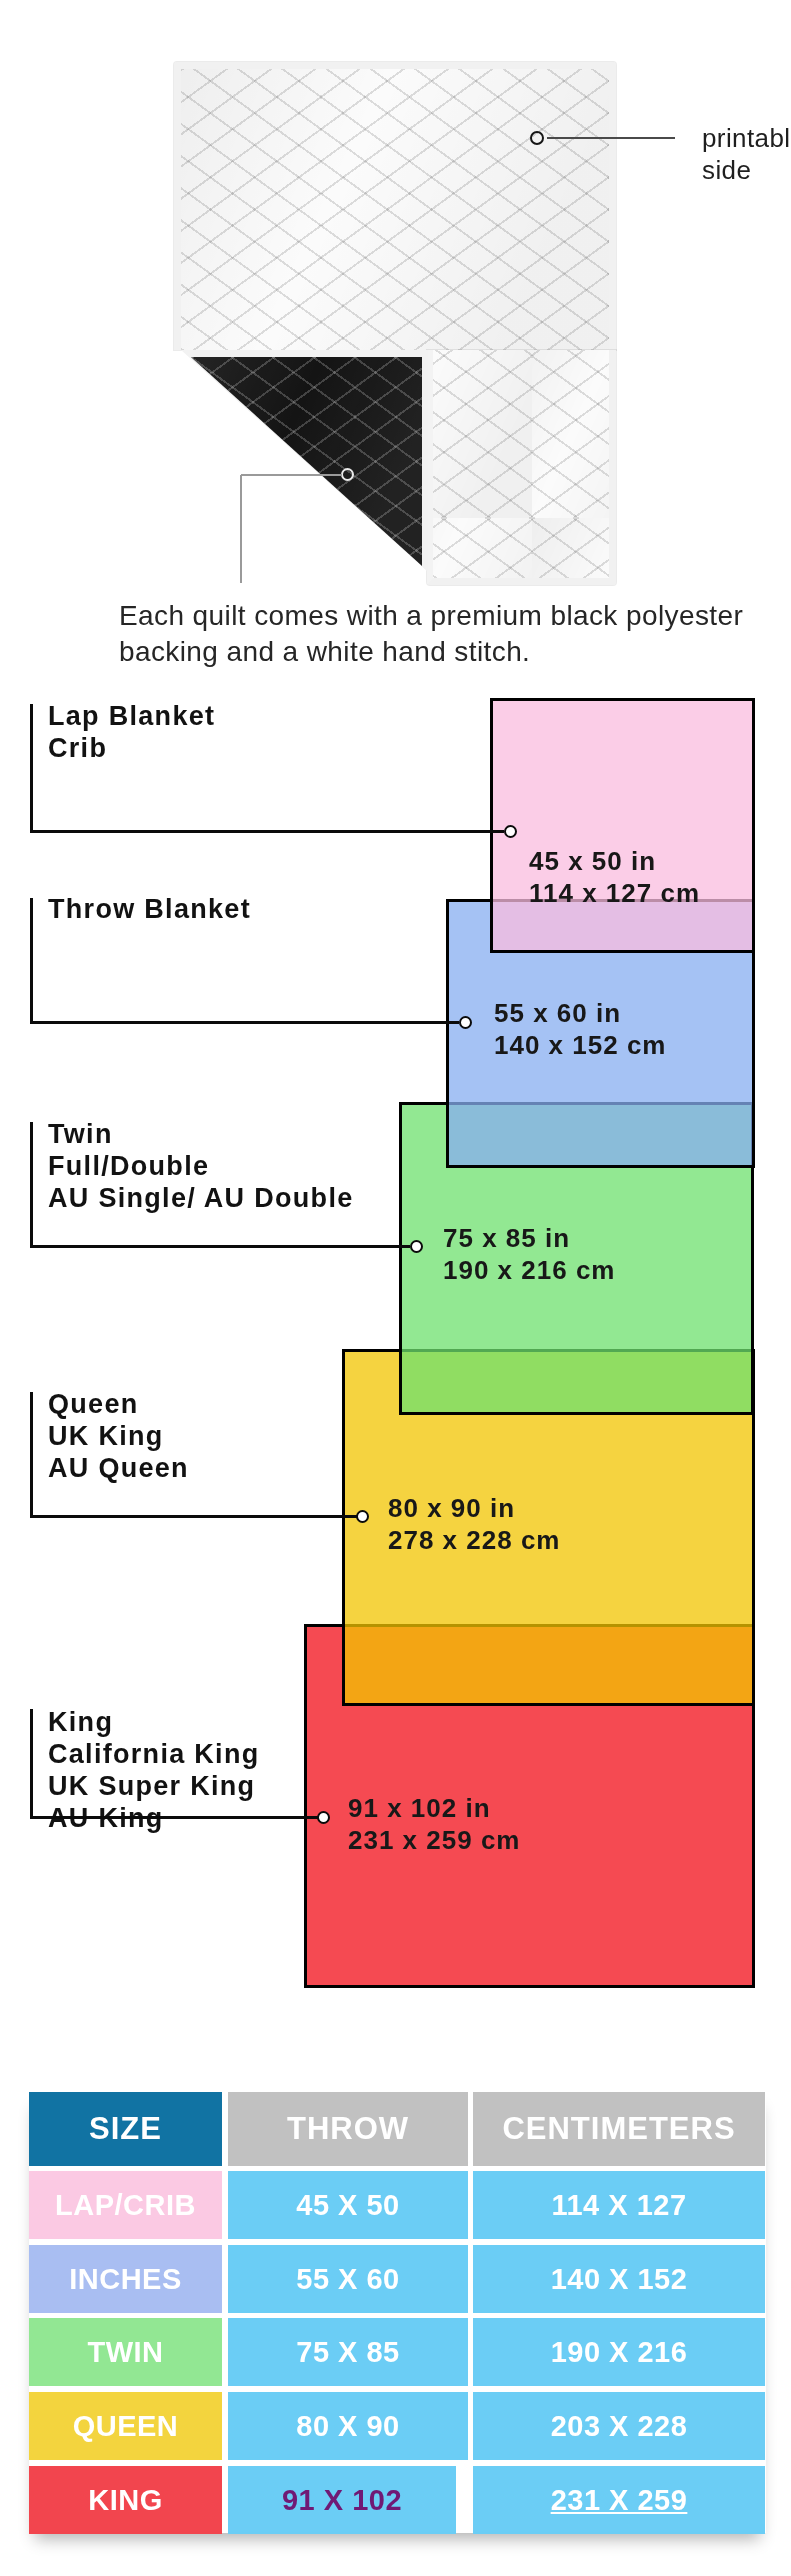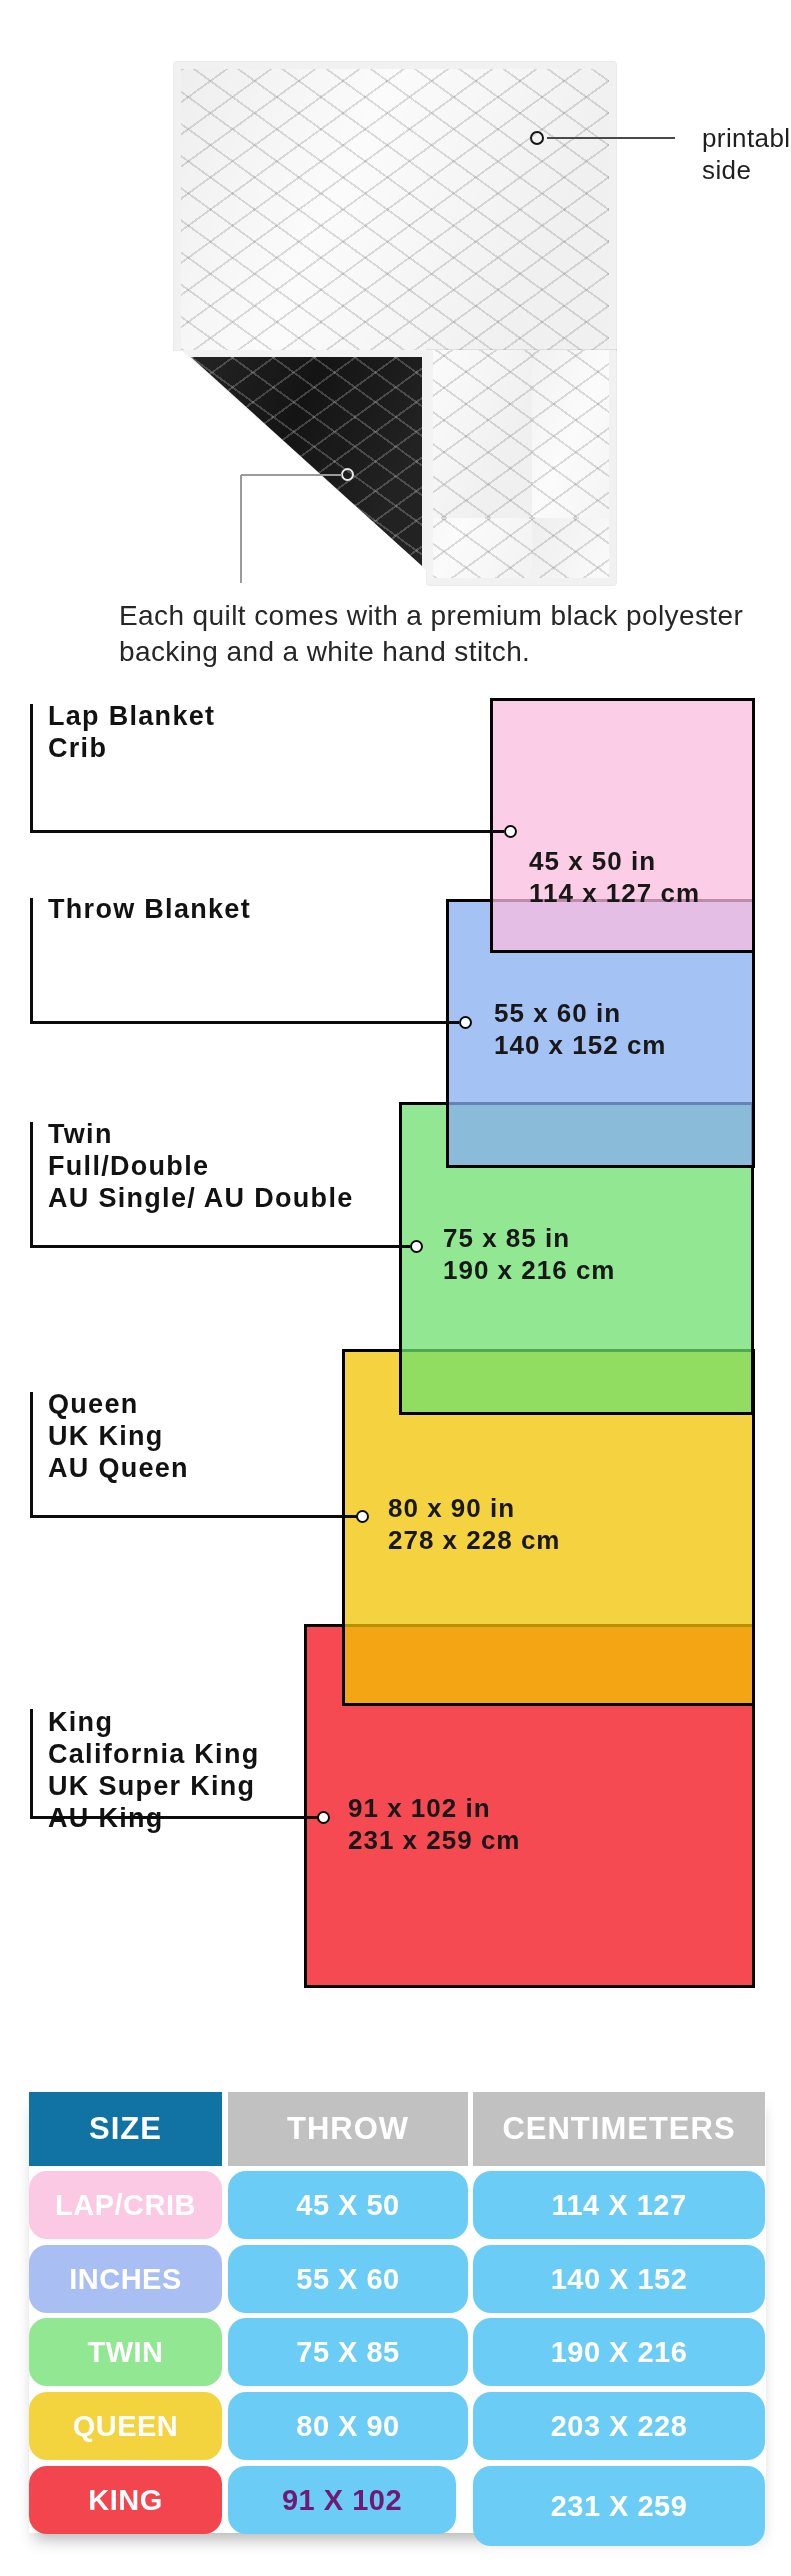--- a/index.html
+++ b/index.html
@@ -39,21 +39,21 @@
   .size-rect{box-sizing:border-box;border:3.8px solid #000000;}
   .grp-label{font-size:27px;line-height:32px;font-weight:bold;color:#121212;letter-spacing:1.3px;white-space:nowrap;}
   .dims{font-size:26px;line-height:32px;font-weight:bold;color:#181818;letter-spacing:1px;white-space:nowrap;}
   .leader{background:#0b0b0b;}
   .circle{box-sizing:border-box;width:13.4px;height:13.4px;border:2.9px solid #0b0b0b;border-radius:50%;background:#ffffff;}
   
   .tbl{box-shadow:0 11.5px 15.3px -5.7px rgba(0,0,0,0.30);}
   .cell{box-sizing:border-box;display:flex;align-items:center;justify-content:center;
         font-weight:bold;color:#ffffff;}
   .cell.hdr{font-size:31px;letter-spacing:1px;}
-  .cell.data{font-size:29px;letter-spacing:0.5px;border-radius:18px;}
+  .cell.data{font-size:29px;letter-spacing:0.5px;}
 </style>
 </head>
 <body>
 
 <div id="app">
 
   <div>
 
     <div class="abs quilt-front bindA" style="left:174px;top:62px;width:442px;height:288px;"></div>
 
@@ -157,17 +157,17 @@
       <div class="abs cell data" style="left: 199px; top: 153px; width: 240px; height: 68px; background: rgb(107, 205, 245); color: rgb(255, 255, 255);">55 X 60</div>
       <div class="abs cell data" style="left: 444px; top: 153px; width: 292px; height: 68px; background: rgb(107, 205, 245); color: rgb(255, 255, 255);">140 X 152</div>
       <div class="abs cell data" style="left: 0px; top: 226px; width: 193px; height: 68px; background: rgb(146, 231, 147); color: rgb(255, 255, 255);">TWIN</div>
       <div class="abs cell data" style="left: 199px; top: 226px; width: 240px; height: 68px; background: rgb(107, 205, 245); color: rgb(255, 255, 255);">75 X 85</div>
       <div class="abs cell data" style="left: 444px; top: 226px; width: 292px; height: 68px; background: rgb(107, 205, 245); color: rgb(255, 255, 255);">190 X 216</div>
       <div class="abs cell data" style="left: 0px; top: 300px; width: 193px; height: 68px; background: rgb(243, 212, 62); color: rgb(255, 255, 255);">QUEEN</div>
       <div class="abs cell data" style="left: 199px; top: 300px; width: 240px; height: 68px; background: rgb(107, 205, 245); color: rgb(255, 255, 255);">80 X 90</div>
       <div class="abs cell data" style="left: 444px; top: 300px; width: 292px; height: 68px; background: rgb(107, 205, 245); color: rgb(255, 255, 255);">203 X 228</div>
       <div class="abs cell data" style="left: 0px; top: 374px; width: 193px; height: 68px; background: rgb(242, 69, 78); color: rgb(255, 255, 255);">KING</div>
       <div class="abs cell data" style="left: 199px; top: 374px; width: 228px; height: 68px; background: rgb(107, 205, 245); color: #701a75;">91 X 102</div>
-      <div class="abs cell data" style="left: 444px; top: 374px; width: 292px; height: 80px; background: rgb(107, 205, 245); color: rgb(255, 255, 255);">231 X 259</div>
+      <div class="abs cell data" style="left: 444px; top: 374px; width: 292px; height: 68px; background: rgb(107, 205, 245); color: rgb(255, 255, 255); text-decoration: underline;">231 X 259</div>
     </div>
 
 </div>
 
 
 </body></html>

